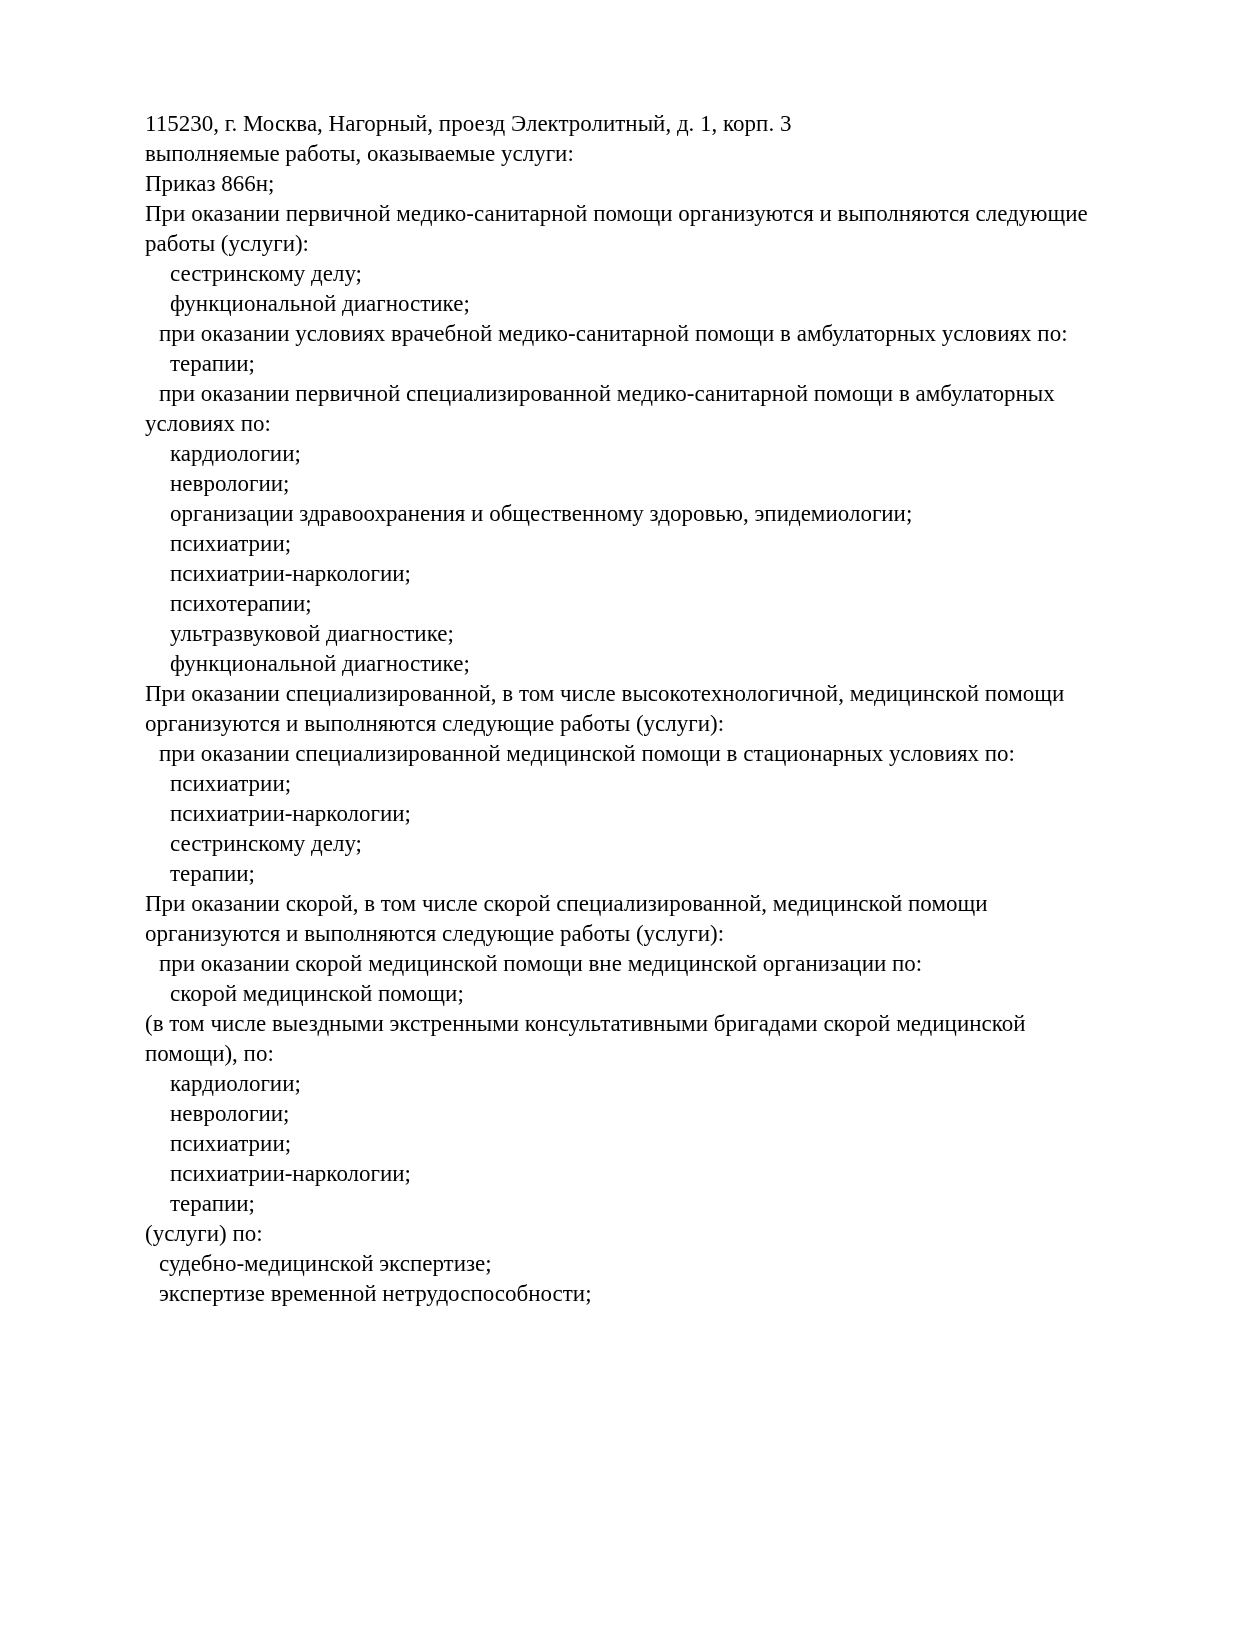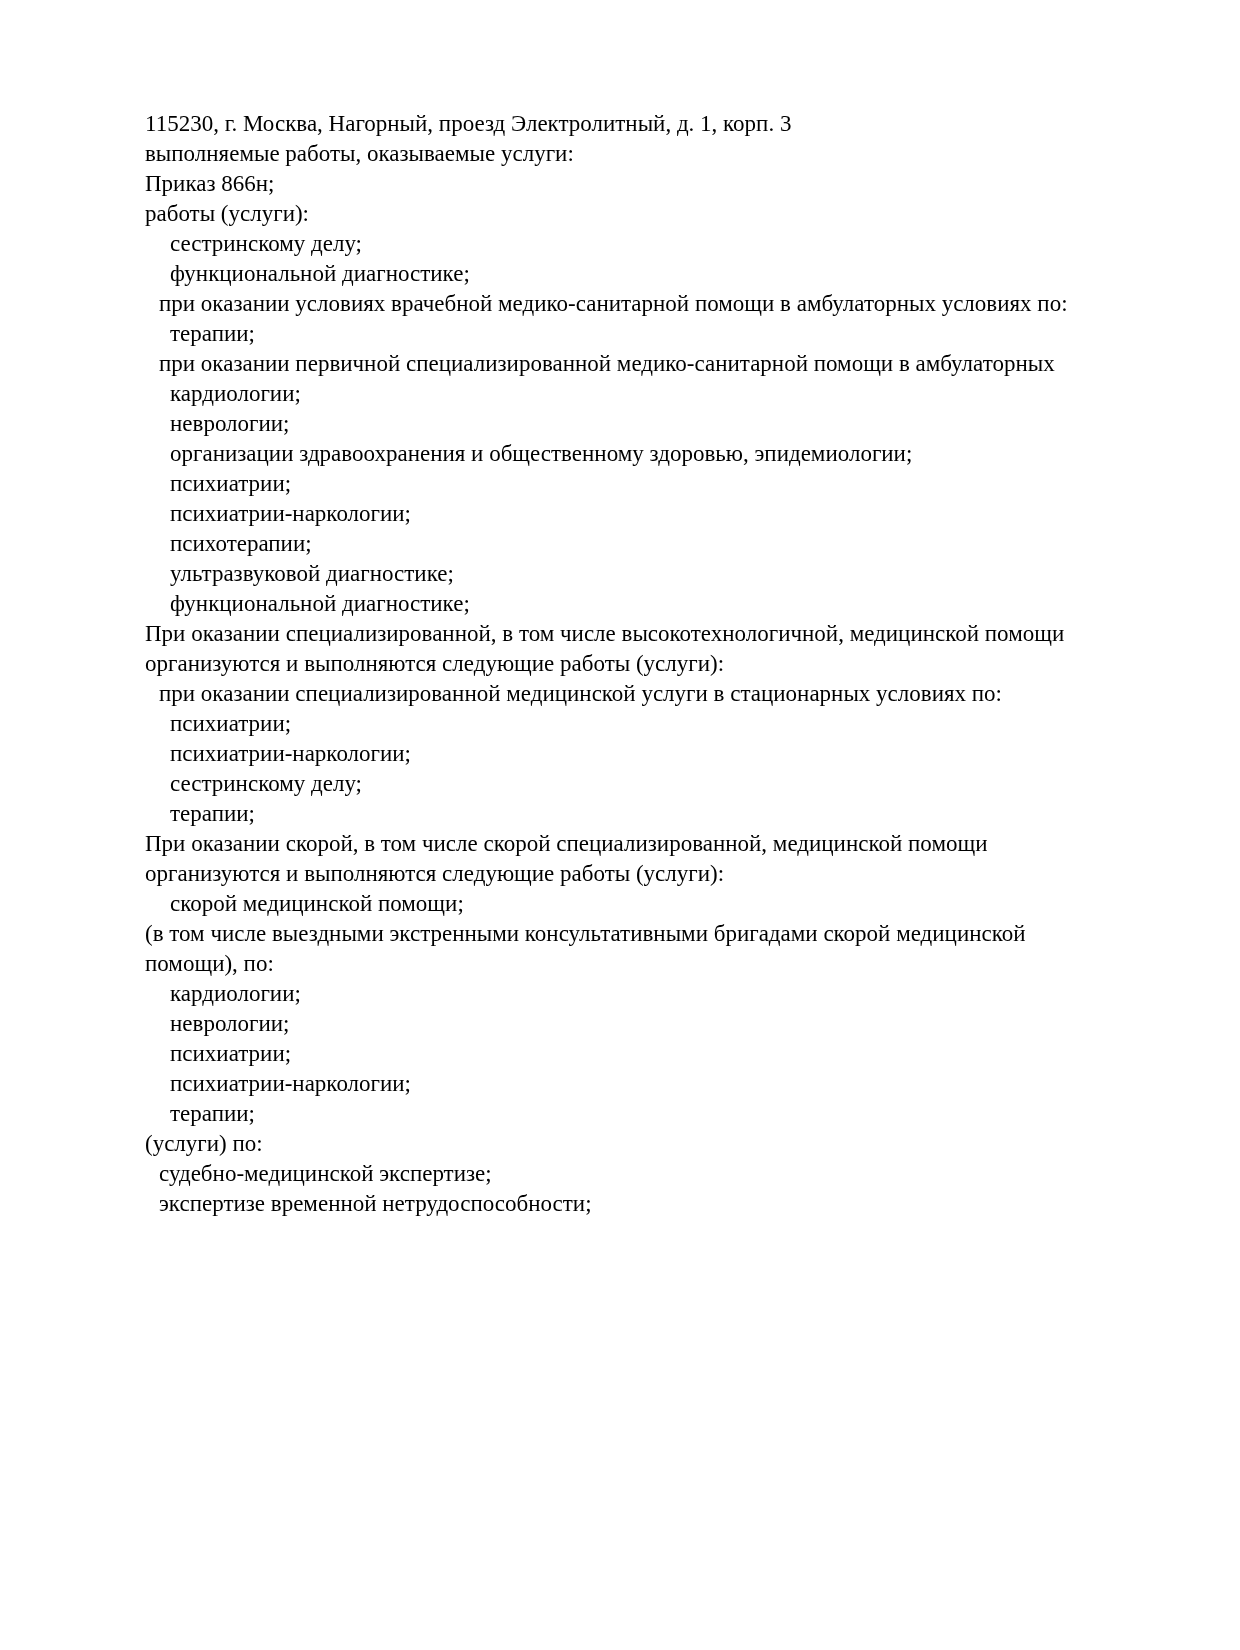--- a/index.html
+++ b/index.html
@@ -33,43 +33,46 @@
   .indent-2 { padding-left: 25px; }
 </style>
 </head>
 <body style="background: rgb(255, 255, 255); color: rgb(0, 0, 0);">
 
 <div class="page">
   <div class="doc-body">
       <div class="line indent-0">115230, г. Москва, Нагорный, проезд Электролитный, д. 1, корп. 3</div>
       <div class="line indent-0">выполняемые работы, оказываемые услуги:</div>
       <div class="line indent-0">Приказ 866н;</div>
+      <div class="line indent-0">При оказании первичной медико-санитарной помощи организуются и выполняются следующие</div>
       <div class="line indent-0">работы (услуги):</div>
       <div class="line indent-2">сестринскому делу;</div>
       <div class="line indent-2">функциональной диагностике;</div>
       <div class="line indent-1">при оказании условиях врачебной медико-санитарной помощи в амбулаторных условиях по:</div>
       <div class="line indent-2">терапии;</div>
       <div class="line indent-1">при оказании первичной специализированной медико-санитарной помощи в амбулаторных</div>
+      <div class="line indent-0">условиях по:</div>
       <div class="line indent-2">кардиологии;</div>
       <div class="line indent-2">неврологии;</div>
       <div class="line indent-2">организации здравоохранения и общественному здоровью, эпидемиологии;</div>
       <div class="line indent-2">психиатрии;</div>
       <div class="line indent-2">психиатрии-наркологии;</div>
       <div class="line indent-2">психотерапии;</div>
       <div class="line indent-2">ультразвуковой диагностике;</div>
       <div class="line indent-2">функциональной диагностике;</div>
       <div class="line indent-0">При оказании специализированной, в том числе высокотехнологичной, медицинской помощи</div>
       <div class="line indent-0">организуются и выполняются следующие работы (услуги):</div>
-      <div class="line indent-1">при оказании специализированной медицинской услуги в стационарных условиях по:</div>
+      <div class="line indent-1">при оказании специализированной медицинской помощи в стационарных условиях по:</div>
       <div class="line indent-2">психиатрии;</div>
       <div class="line indent-2">психиатрии-наркологии;</div>
       <div class="line indent-2">сестринскому делу;</div>
       <div class="line indent-2">терапии;</div>
       <div class="line indent-0">При оказании скорой, в том числе скорой специализированной, медицинской помощи</div>
       <div class="line indent-0">организуются и выполняются следующие работы (услуги):</div>
+      <div class="line indent-1">при оказании скорой медицинской помощи вне медицинской организации по:</div>
       <div class="line indent-2">скорой медицинской помощи;</div>
       <div class="line indent-0">(в том числе выездными экстренными консультативными бригадами скорой медицинской</div>
       <div class="line indent-0">помощи), по:</div>
       <div class="line indent-2">кардиологии;</div>
       <div class="line indent-2">неврологии;</div>
       <div class="line indent-2">психиатрии;</div>
       <div class="line indent-2">психиатрии-наркологии;</div>
       <div class="line indent-2">терапии;</div>
       <div class="line indent-0">(услуги) по:</div>
       <div class="line indent-1">судебно-медицинской экспертизе;</div>

